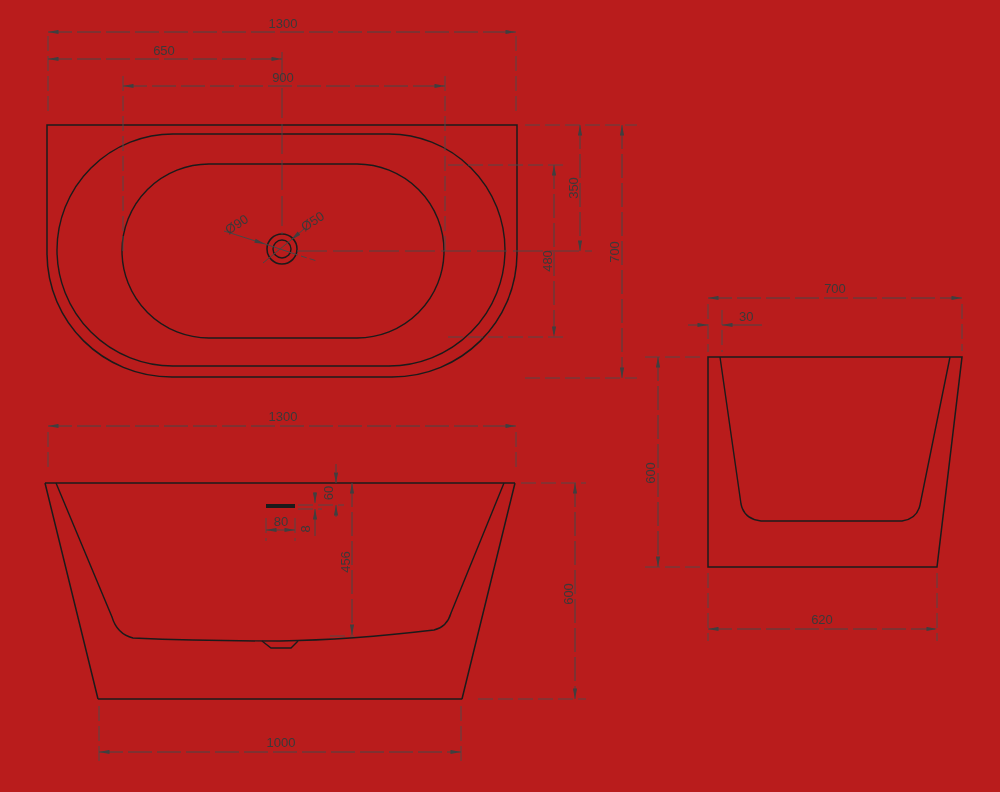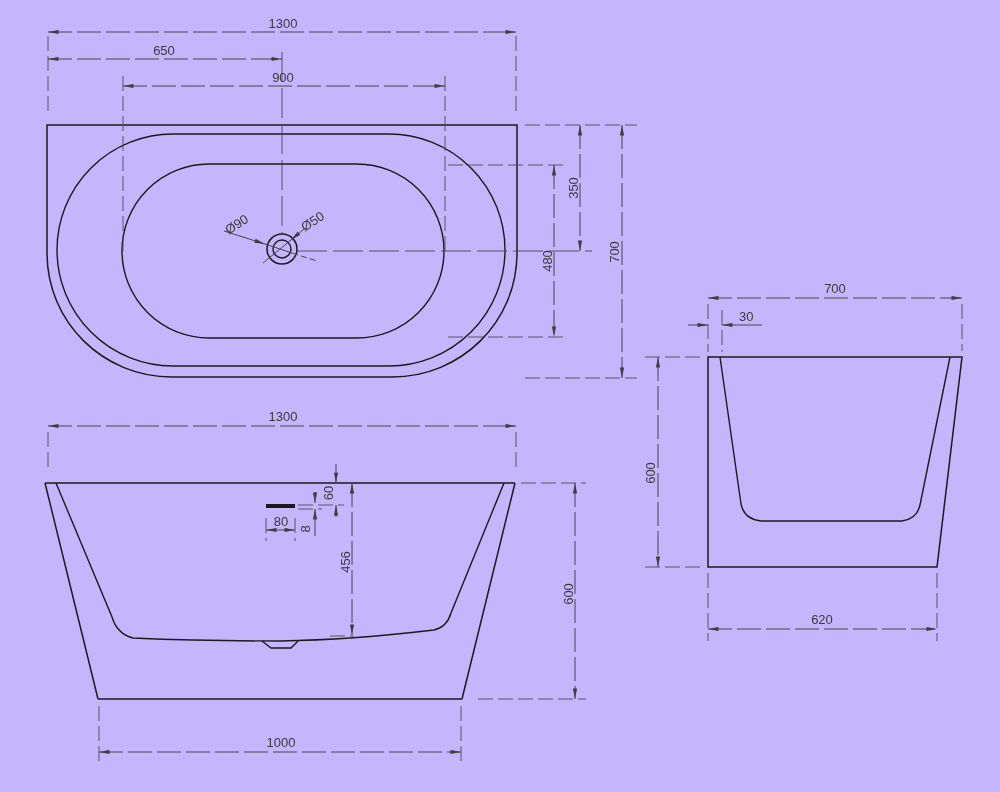--- a/index.html
+++ b/index.html
@@ -1,16 +1,16 @@
 <!DOCTYPE html>
 <html><head>
 <meta charset="utf-8">
 <style>
   html,body{margin:0;padding:0;background:#ffffff;}
-  #stage{width:1000px;height:792px;position:relative;background:#c4b5fd;}
+  #stage{width:1000px;height:792px;position:relative;background:#b91c1c;}
   svg{position:absolute;left:0;top:0;}
   .shape{stroke:#1b1b1b;fill:none;stroke-width:1.5;}
   .shape2{stroke:#1b1b1b;fill:none;stroke-width:1.4;}
   .dim{stroke:#474747;fill:none;stroke-width:1;stroke-dasharray:24 5;}
   .dimsolid{stroke:#474747;fill:none;stroke-width:1;}
   .ext{stroke:#4d4d4d;fill:none;stroke-width:0.9;stroke-dasharray:15 5;}
   .cl{stroke:#474747;fill:none;stroke-width:0.9;stroke-dasharray:30 6;}
   text{font-family:"Liberation Sans",sans-serif;font-size:13px;fill:#3a3a3a;}
   .mid{text-anchor:middle;}
 </style>

